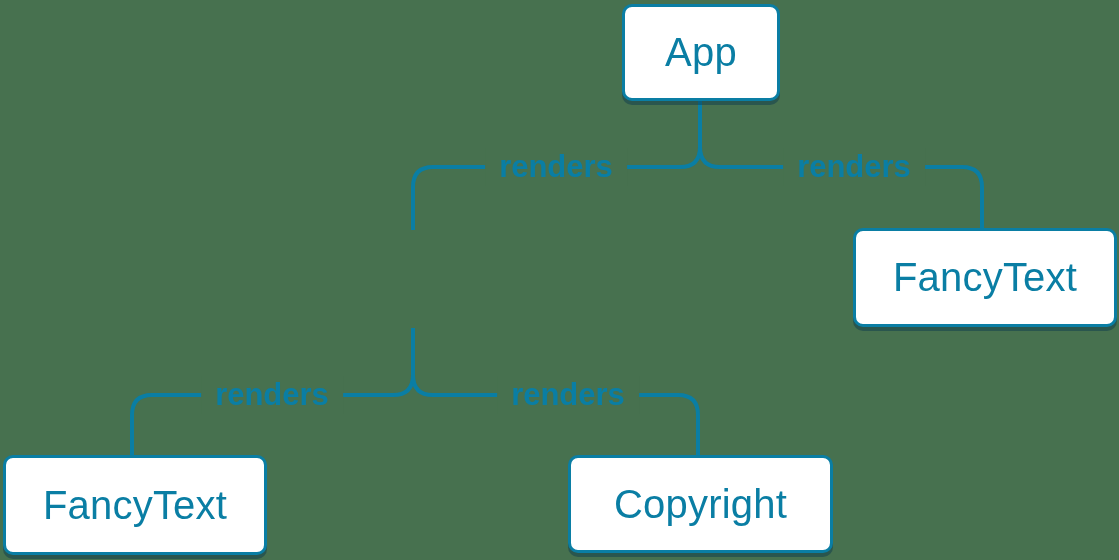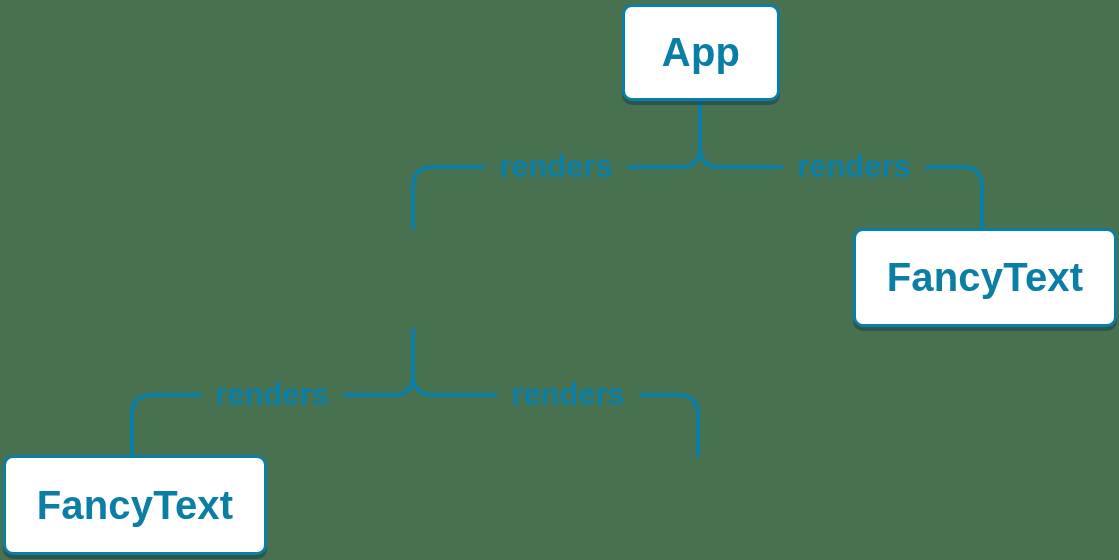--- a/index.html
+++ b/index.html
@@ -34,21 +34,20 @@
     border-radius: 10px;
     box-shadow: 0 4px 0 rgba(13, 60, 77, 0.5);
     display: flex;
     align-items: center;
     justify-content: center;
     color: #0a7ea4;
     font-size: 40px;
     letter-spacing: 0.2px;
     z-index: 3;
     white-space: nowrap;
-    font-weight: bold;
   }
   .node-app            { left: 622px; top: 4px;   width: 158px; height: 97px;  }
   .node-inspiration    { left: 197px; top: 228px; width: 460px; height: 102px; }
   .node-fancy-top      { left: 853px; top: 228px; width: 264px; height: 99px;  }
   .node-fancy-bottom   { left: 3px;   top: 455px; width: 264px; height: 100px; }
   .node-copyright      { left: 568px; top: 455px; width: 265px; height: 98px;  }
   .edge-label {
     position: absolute;
     transform: translate(-50%, -50%);
     background: #47714f;
@@ -84,19 +83,22 @@
 
 
   <div class="node node-fancy-top">
     <span>FancyText</span>
   </div>
 
   <div class="node node-fancy-bottom">
     <span>FancyText</span>
   </div>
 
+  <div class="node node-copyright">
+    <span>Copyright</span>
+  </div>
 
   <span class="edge-label edge-label-1">renders</span>
   <span class="edge-label edge-label-2">renders</span>
   <span class="edge-label edge-label-3">renders</span>
   <span class="edge-label edge-label-4">renders</span>
 
 </div>
 
 </body></html>

